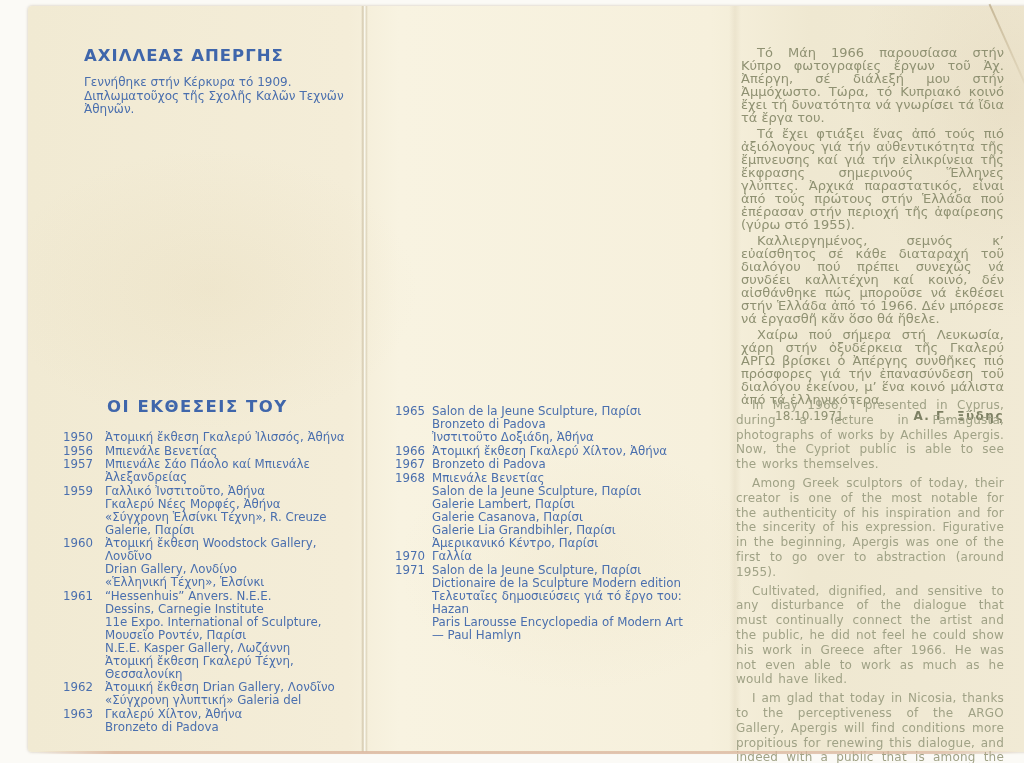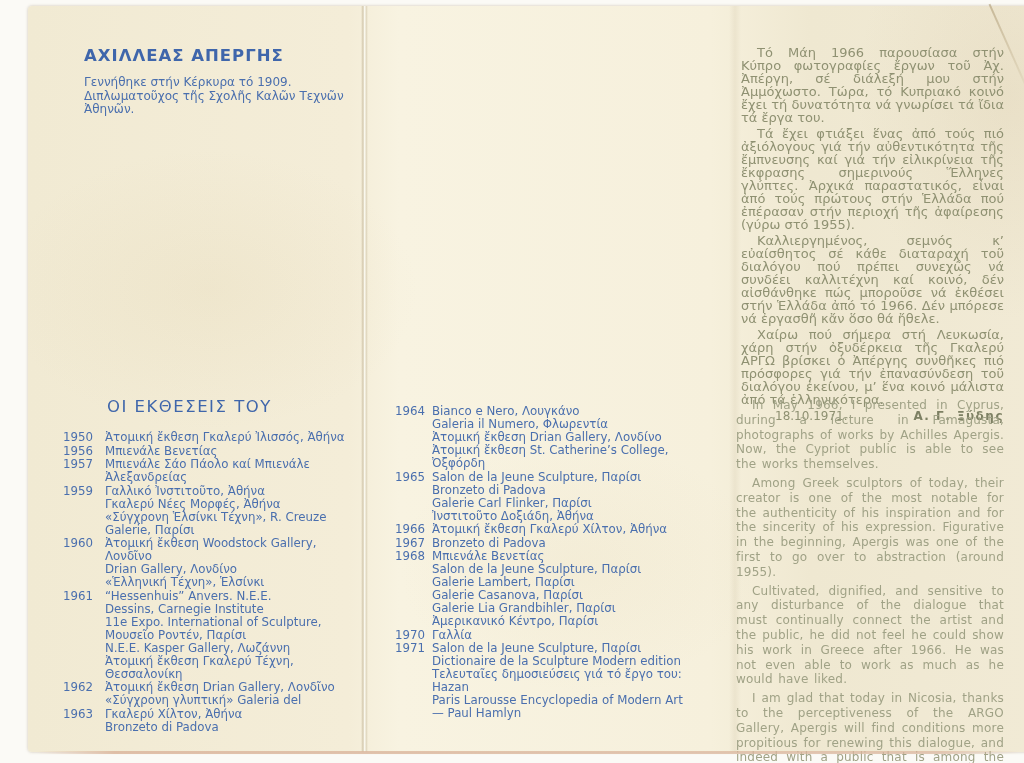--- a/index.html
+++ b/index.html
@@ -20,21 +20,21 @@
   .corner-crease{position:absolute;right:22px;top:-6px;width:1.5px;height:96px;
         background:linear-gradient(180deg,rgba(168,148,108,.55),rgba(168,148,108,.05));
         transform:rotate(-24deg);}
 
   
   .artist{position:absolute;left:56px;top:40px;width:300px;color:var(--ink-blue,#4a6fae);}
   .artist h1{margin:0 0 11px 0;font-size:16.5px;font-weight:bold;letter-spacing:1px;
         color:var(--heading-blue,#3f66ab);}
   .bio .line{font-size:12px;line-height:13.6px;}
 
-  .exh-heading{position:absolute;left:79px;top:391px;margin:0;font-size:16.5px;font-weight:normal;
+  .exh-heading{position:absolute;left:79px;top:391px;margin:0;font-size:16.5px;font-weight:bold;
         letter-spacing:1.5px;color:var(--heading-blue,#3f66ab);}
 
   .exh-list{position:absolute;color:var(--ink-blue,#4a6fae);font-size:11.8px;line-height:13px;}
   .list-left{left:35px;top:425px;width:312px;}
   .list-mid{left:367px;top:399px;width:330px;}
   .exh-row{display:flex;margin-bottom:.5px;}
   .exh-year{width:42px;flex:0 0 42px;}
   .list-mid .exh-year{width:37px;flex:0 0 37px;}
   .exh-lines{flex:1;}
   .exh-lines .line{white-space:nowrap;}
@@ -140,37 +140,26 @@
         <div class="exh-year">1963</div>
         <div class="exh-lines">
           <div class="line">Γκαλερύ Χίλτον, Ἀθήνα</div>
           <div class="line">Bronzeto di Padova</div>
         </div>
       </div>
     </div>
 
   <div class="exh-list list-mid">
 
-      <div class="exh-row">
-        <div class="exh-year">1964</div>
-        <div class="exh-lines">
-          <div class="line">Bianco e Nero, Λουγκάνο</div>
-          <div class="line">Galeria il Numero, Φλωρεντία</div>
-          <div class="line">Ἀτομική ἔκθεση Drian Gallery, Λονδίνο</div>
-          <div class="line">Ἀτομική ἔκθεση St. Catherine’s College,</div>
-          <div class="line">Ὀξφόρδη</div>
-        </div>
-      </div>
 
       <div class="exh-row">
         <div class="exh-year">1965</div>
         <div class="exh-lines">
           <div class="line">Salon de la Jeune Sculpture, Παρίσι</div>
           <div class="line">Bronzeto di Padova</div>
-          <div class="line">Galerie Carl Flinker, Παρίσι</div>
           <div class="line">Ἰνστιτοῦτο Δοξιάδη, Ἀθήνα</div>
         </div>
       </div>
 
       <div class="exh-row">
         <div class="exh-year">1966</div>
         <div class="exh-lines">
           <div class="line">Ἀτομική ἔκθεση Γκαλερύ Χίλτον, Ἀθήνα</div>
         </div>
       </div>

